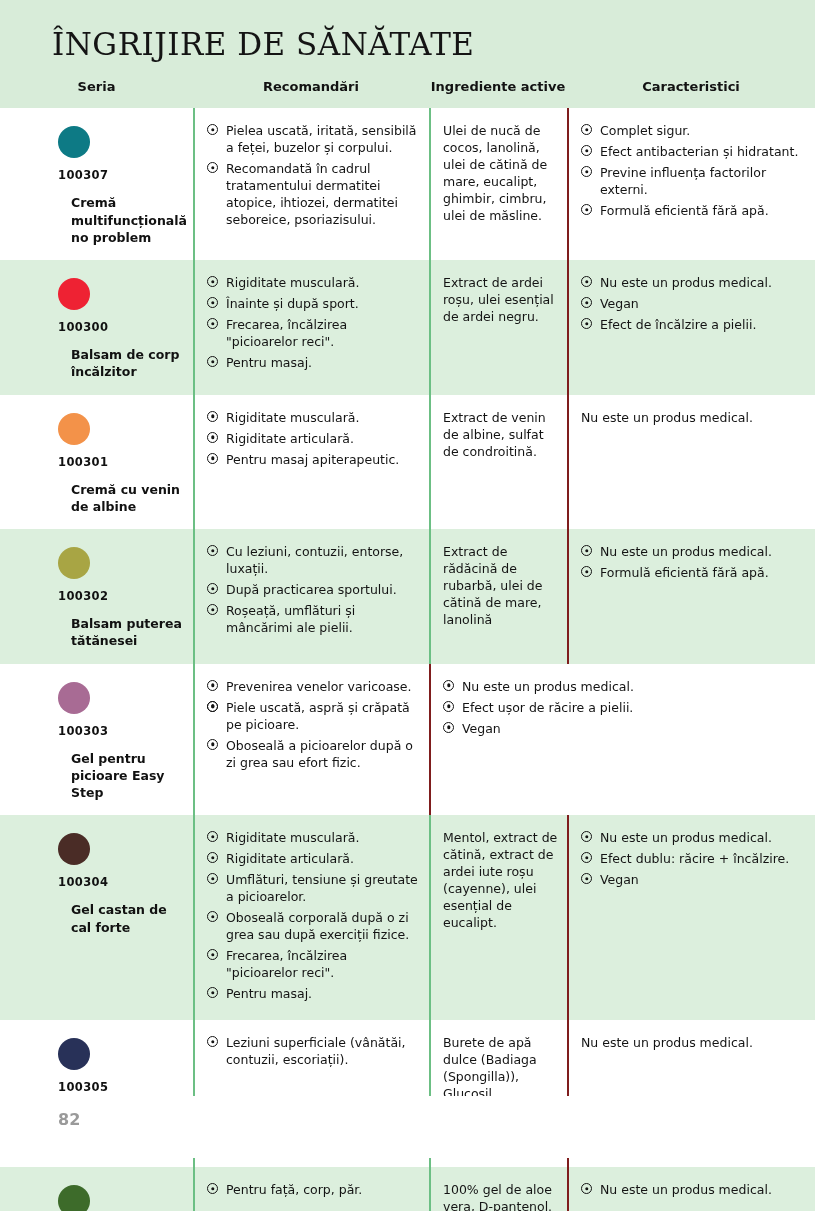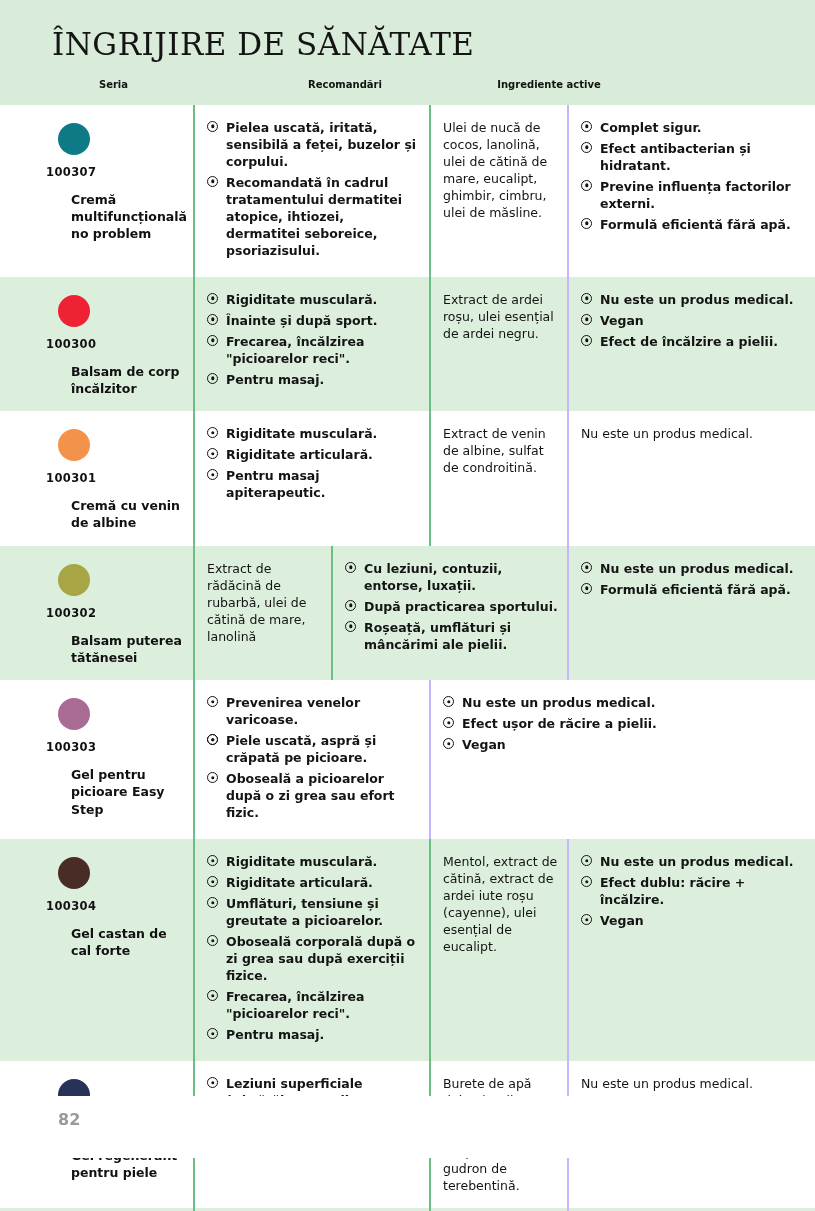--- a/index.html
+++ b/index.html
@@ -39,27 +39,26 @@
     line-height: 1.05;
     text-transform: uppercase;
     font-variant: small-caps;
   }
   .col-headers {
     display: flex;
     margin-top: 16px;
     align-items: flex-start;
   }
   .col-head {
-    font-size: 10px;
+    font-size: 13px;
     font-weight: bold;
     text-align: center;
     line-height: 1.22;
     color: #121212;
     padding-top: 2px;
-    margin-left: 17px;
   }
   .c1 { width: 193px; }
   .c2 { width: 236px; }
   .c3 { width: 138px; }
   .c4 { width: 248px; }
 
   
   .table {
     position: relative;
   }
@@ -72,50 +71,49 @@
   .row.plain { background: #ffffff; }
 
   .cell {
     padding: 14px 10px 14px 10px;
     box-sizing: border-box;
     position: relative;
   }
   .cell.series { width: 193px; padding-left: 18px; }
   .cell.rec    { width: 236px; border-left: 2px solid #6cbf84; padding-left: 12px; padding-right: 8px;}
   .cell.ingr   { width: 138px; border-left: 2px solid #6cbf84; padding-left: 12px; padding-right: 6px;}
-  .cell.carac  { width: 248px; border-left: 2px solid #c4b5fd; padding-left: 12px; padding-right: 8px;}
+  .cell.carac  { width: 248px; border-left: 2px solid #7f1d1d; padding-left: 12px; padding-right: 8px;}
 
   .dot {
     width: 32px;
     height: 32px;
     border-radius: 50%;
     margin: 4px 0 10px 40px;
   }
   .code {
     font-size: 11.5px;
     font-weight: bold;
-    margin-left: 28px;
+    margin-left: 40px;
     letter-spacing: 0.4px;
     color: #111;
   }
   .pname {
     font-size: 12.5px;
     font-weight: bold;
     margin-left: 53px;
     margin-top: 12px;
     line-height: 1.38;
     color: #111;
     max-width: 135px;
   }
 
   ul.bullets {
     list-style: none;
     margin: 0;
     padding: 0;
-    font-weight: bold;
   }
   ul.bullets li {
     position: relative;
     padding-left: 19px;
     font-size: 12.5px;
     line-height: 1.36;
     margin-bottom: 4px;
     color: #141414;
   }
   ul.bullets li .bullet-icon {
@@ -168,20 +166,21 @@
 <body>
 
 <div class="page">
 
   <div class="header-band">
     <div class="page-title">Îngrijire de sănătate</div>
     <div class="col-headers">
       <div class="col-head c1">Seria</div>
       <div class="col-head c2">Recomandări</div>
       <div class="col-head c3">Ingrediente active</div>
+      <div class="col-head c4">Caracteristici</div>
     </div>
   </div>
 
   <div class="table" id="table-body">
       <div class="row plain">
         <div class="cell series">
           <div class="dot" style="background: rgb(13, 122, 133);"></div>
           <div class="code">100307</div>
           <div class="pname">Cremă multifuncțională no problem</div>
         </div>
@@ -247,29 +246,29 @@
         <div class="cell carac">
           <div class="plaintext">Nu este un produs medical.</div>
         </div>
       </div>
       <div class="row tint">
         <div class="cell series">
           <div class="dot" style="background: rgb(168, 165, 68);"></div>
           <div class="code">100302</div>
           <div class="pname">Balsam puterea tătănesei</div>
         </div>
-        <div class="cell ingr">
-          <div class="plaintext">Extract de rădăcină de rubarbă, ulei de cătină de mare, lanolină</div>
-        </div>
         <div class="cell rec">
           <ul class="bullets">
             <li><span class="bullet-icon"></span><span>Cu leziuni, contuzii, entorse, luxații.</span></li>
             <li><span class="bullet-icon"></span><span>După practicarea sportului.</span></li>
             <li><span class="bullet-icon"></span><span>Roșeață, umflături și mâncărimi ale pielii.</span></li>
           </ul>
+        </div>
+        <div class="cell ingr">
+          <div class="plaintext">Extract de rădăcină de rubarbă, ulei de cătină de mare, lanolină</div>
         </div>
         <div class="cell carac">
           <ul class="bullets">
             <li><span class="bullet-icon"></span><span>Nu este un produs medical.</span></li>
             <li><span class="bullet-icon"></span><span>Formulă eficientă fără apă.</span></li>
           </ul>
         </div>
       </div>
       <div class="row plain">
         <div class="cell series">

